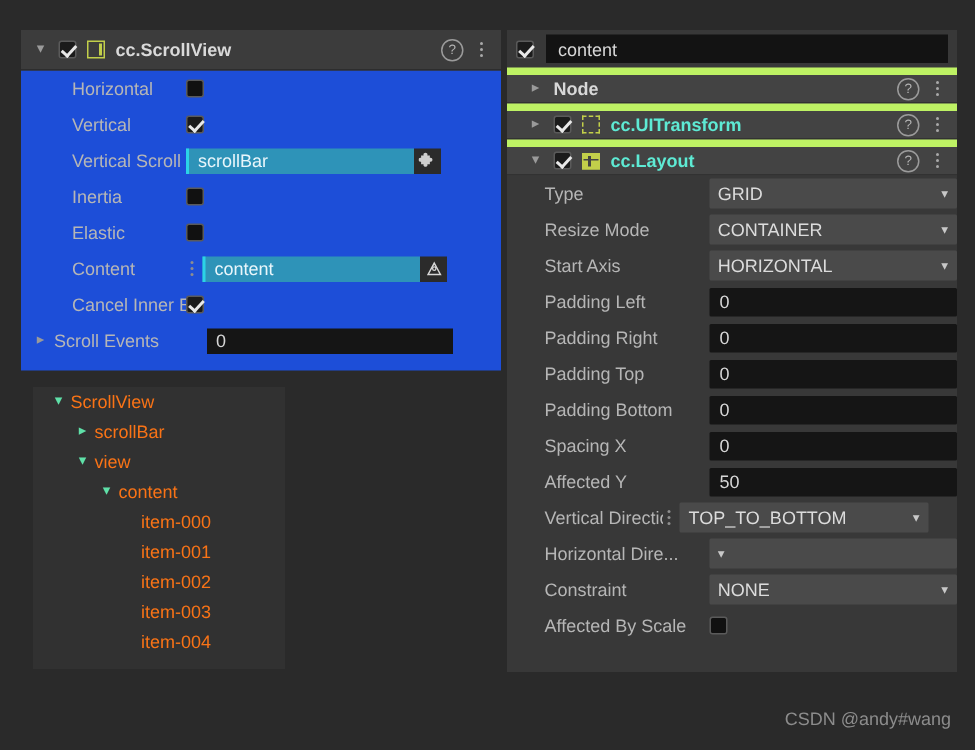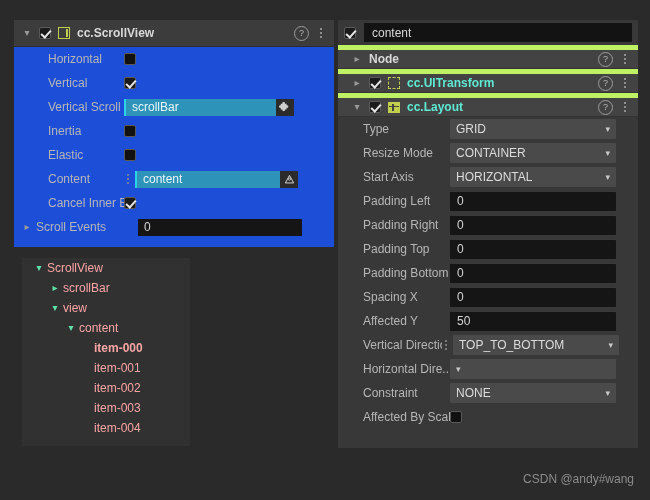--- a/index.html
+++ b/index.html
@@ -73,21 +73,21 @@
     width:18px;height:17px;background:#2b2b2b;display:flex;align-items:center;
     justify-content:center;flex:0 0 auto;color:#d0d0d0;font-size:11px;
   }
   .dragdots{width:8px;display:flex;flex-direction:column;align-items:center;gap:2px;margin-right:3px;}
   .dragdots i{width:2px;height:2px;background:#8e8e8e;border-radius:50%;}
 
   .puzzle{display:block;}
 
   
   .tree-panel{position:absolute;left:22px;top:258px;width:168px;height:188px;background:#313131;}
-  .tnode{height:20px;display:flex;align-items:center;color:#fca5a5;font-size:12px;white-space:nowrap;}
+  .tnode{height:20px;display:flex;align-items:center;color:#f97316;font-size:12px;white-space:nowrap;}
   .tnode .chev{color:#5fe0a8;margin-right:3px;}
 
   
   .insp{position:absolute;left:338px;top:20px;width:300px;height:428px;background:#383838;}
   .name-row{
     height:25px;display:flex;align-items:center;gap:8px;padding:0 6px;
     box-sizing:border-box;background:#383838;
   }
   .name-input{
     flex:1;height:19px;background:#131313;display:flex;align-items:center;
@@ -109,21 +109,21 @@
     border:1.5px solid #c2cf4a;background:#c2cf4a;
   }
   .ico-layout::after{
     content:"";position:absolute;left:3px;top:1px;width:1.5px;height:7px;background:#434343;
   }
   .ico-layout::before{
     content:"";position:absolute;left:0px;top:3px;right:0;height:1.5px;background:#434343;
   }
 
   .prow{height:24px;display:flex;align-items:center;box-sizing:border-box;}
-  .prow .plbl{width:112px;padding-left:25px;box-sizing:border-box;color:#b6b6b6;font-size:12px;white-space:nowrap;overflow:hidden;}
+  .prow .plbl{width:135px;padding-left:25px;box-sizing:border-box;color:#b6b6b6;font-size:12px;white-space:nowrap;overflow:hidden;}
   .sel{
     height:19px;background:#4a4a4a;display:flex;align-items:center;
     padding:10px 6px;color:#dcdcdc;font-size:12px;box-sizing:border-box;border-radius:1px;
   }
   .sel .sv{flex:1;}
   .num{
     height:19px;background:#151515;display:flex;align-items:center;
     padding-left:7px;color:#d6d6d6;font-size:12px;box-sizing:border-box;border-radius:1px;
   }
   .w166{width:166px;}
@@ -222,21 +222,21 @@
       <span>scrollBar</span>
     </div>
     <div class="tnode" style="padding-left:28px;">
       <span class="chev down"></span>
       <span>view</span>
     </div>
     <div class="tnode" style="padding-left:44px;">
       <span class="chev down"></span>
       <span>content</span>
     </div>
-    <div class="tnode" style="padding-left:72px;font-weight:bold;">
+    <div class="tnode" style="padding-left:72px;">
       <span>item-000</span>
     </div>
     <div class="tnode" style="padding-left:72px;">
       <span>item-001</span>
     </div>
     <div class="tnode" style="padding-left:72px;">
       <span>item-002</span>
     </div>
     <div class="tnode" style="padding-left:72px;">
       <span>item-003</span>

